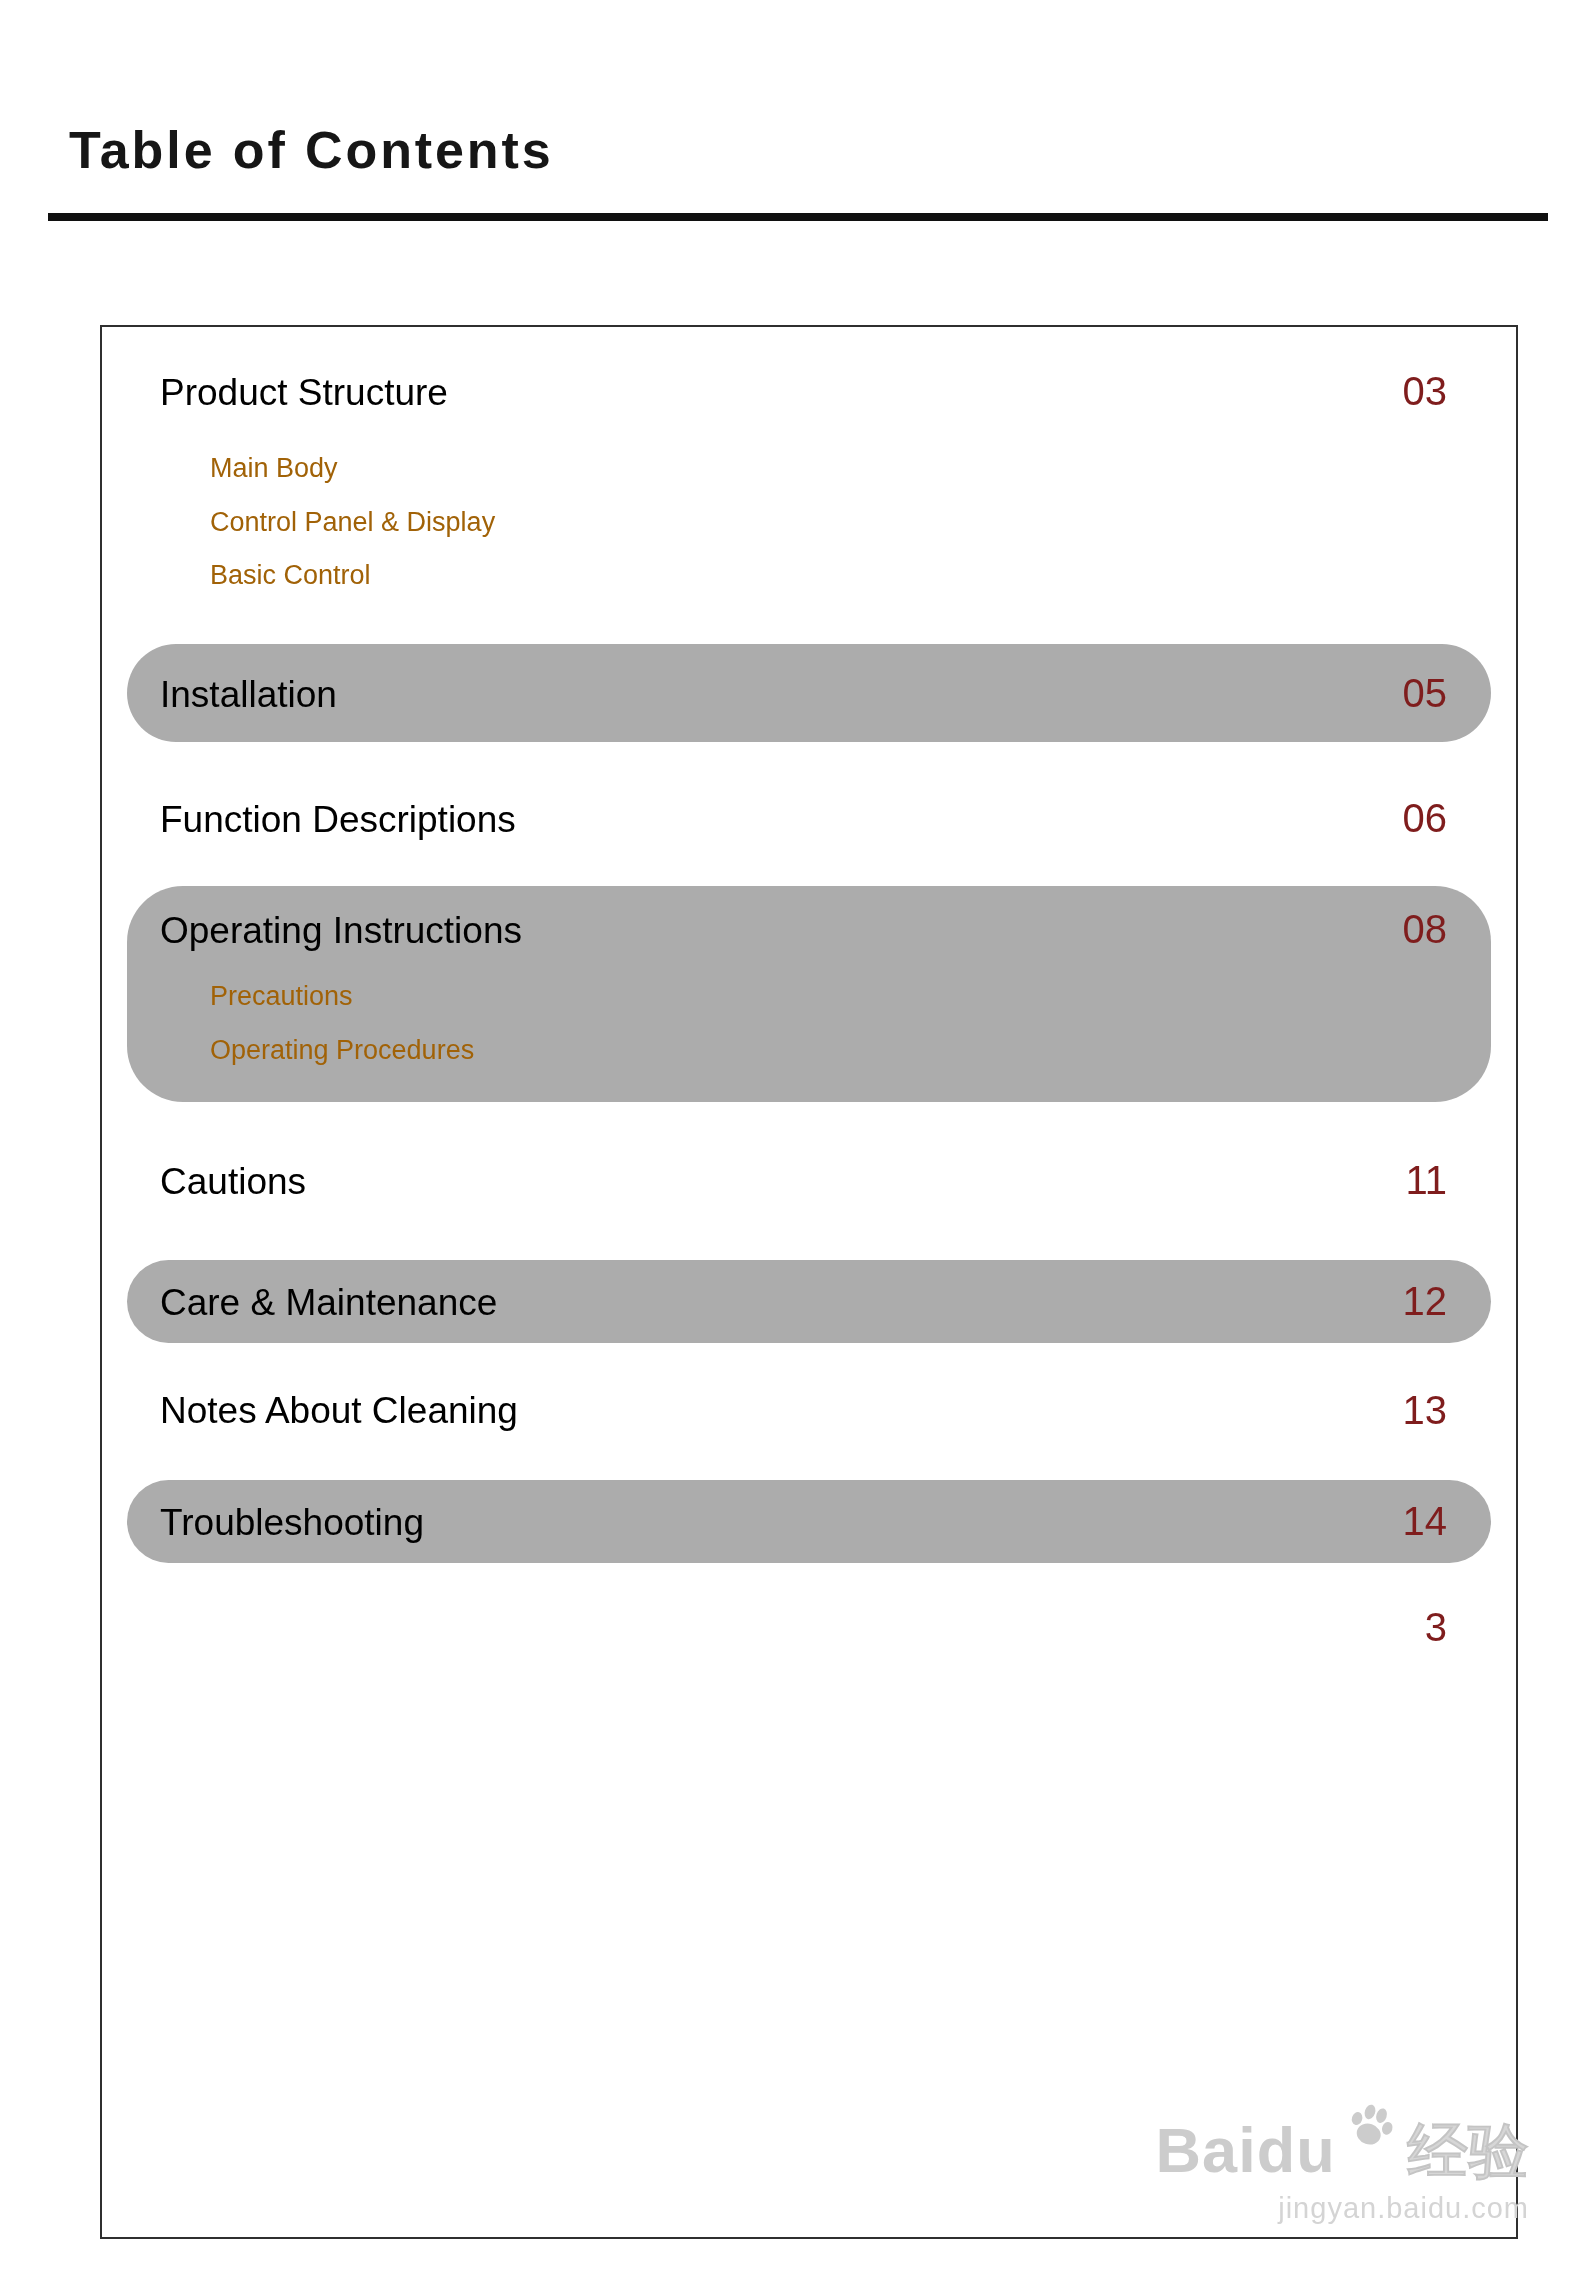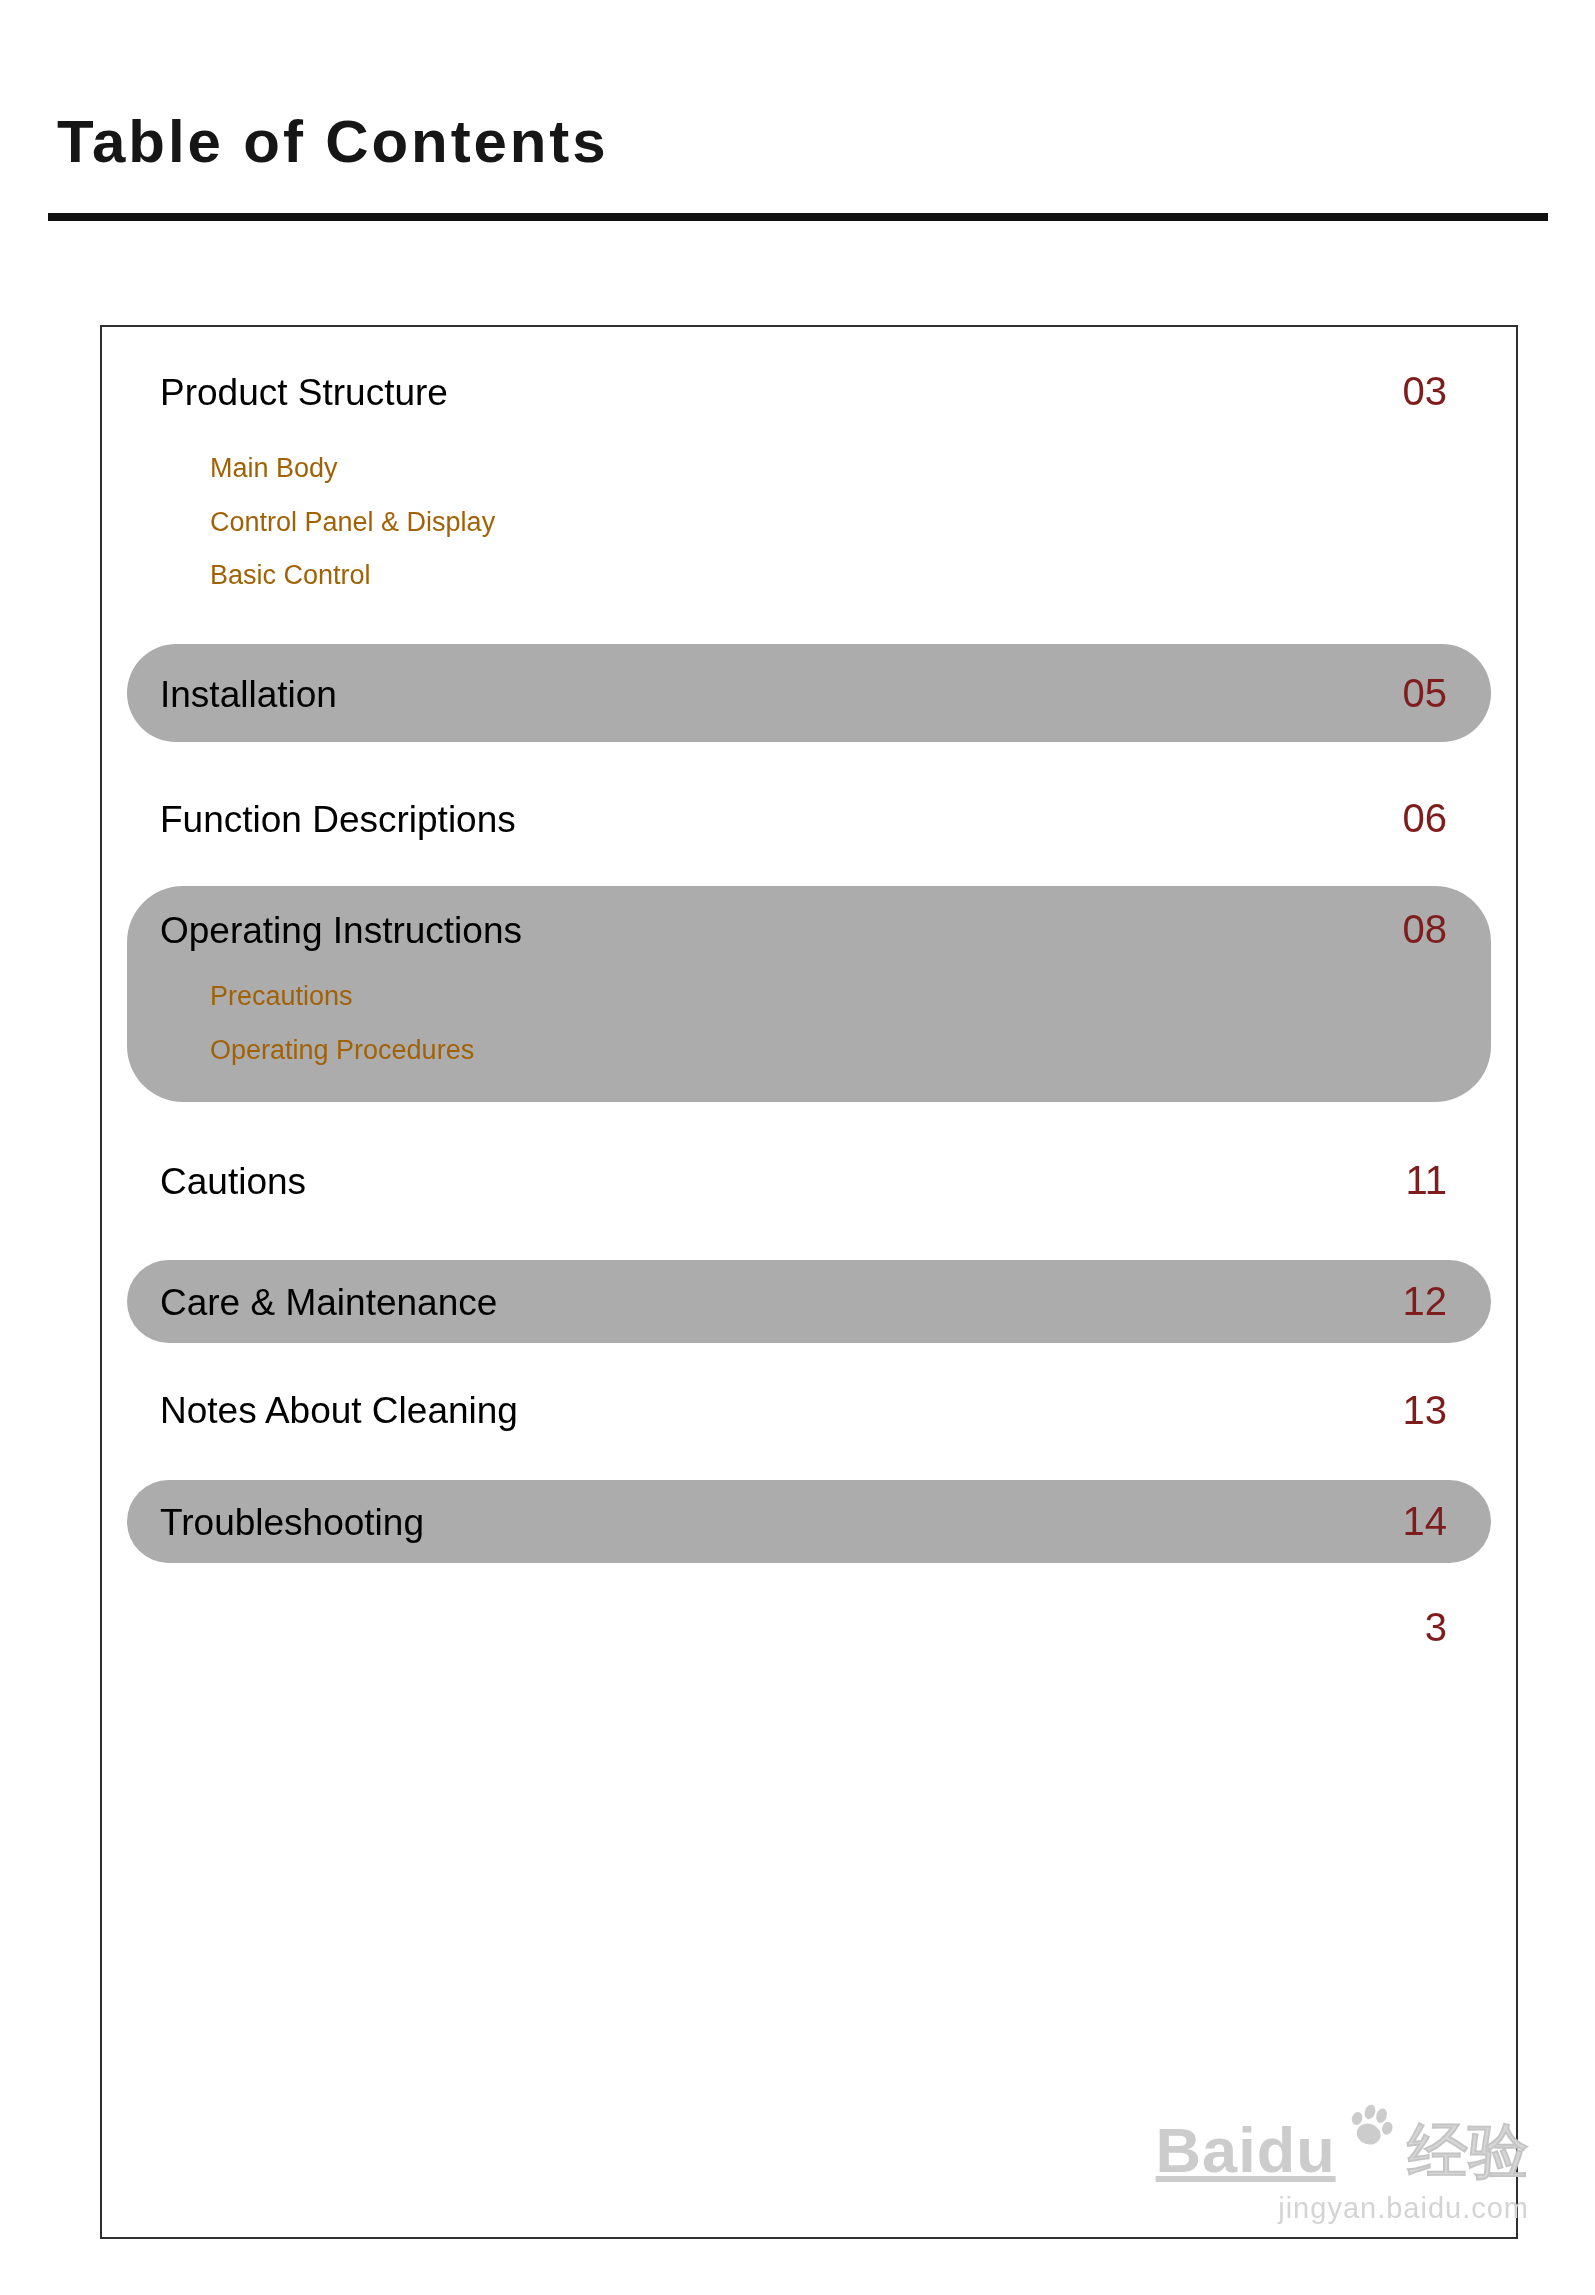--- a/index.html
+++ b/index.html
@@ -6,22 +6,22 @@
   body {
     width: 1596px; height: 2295px;
     background: #ffffff;
     font-family: "Liberation Sans", sans-serif;
     position: relative;
     overflow: hidden;
     color: #1f1f1f;
   }
   .title {
     position: absolute; left: 53px; top: 108px;
-    font-size: 60px; font-weight: 600; letter-spacing: 2.9px;
-    color: #161616; line-height: 1; margin: 4px;
+    font-size: 52px; font-weight: 600; letter-spacing: 2.9px;
+    color: #161616; line-height: 1; margin: 16px;
   }
   .rule {
     position: absolute; left: 48px; top: 213px;
     width: 1500px; height: 7.7px; background: #101010;
   }
   .box {
     position: absolute; left: 100px; top: 325px;
     width: 1418px; height: 1914px;
     border: 2.9px solid #2f2f2f; box-sizing: border-box;
   }
@@ -48,21 +48,20 @@
   .watermark {
     position: absolute; right: 67px; top: 2099px;
     text-align: right; color: #cbcbcb; user-select: none;
   }
   .wm-row1 {
     display: flex; align-items: flex-end; justify-content: flex-end; gap: 7.7px;
   }
   .wm-brand {
     font-size: 63px; font-weight: bold; color: #cccccc; line-height: 1;
     letter-spacing: 1px;
-    text-decoration: underline;
   }
   .wm-cn {
     font-size: 61px; font-weight: normal; line-height: 1;
     color: #d6d6d6;
     -webkit-text-stroke: 1.9px #c4c4c4;
   }
   .wm-paw { width: 56px; height: 56px; margin-bottom: 27px; }
   .wm-url { font-size: 29px; color: #d4d4d4; margin-top: 9.6px; letter-spacing: 1px; }
 </style>
 </head>

